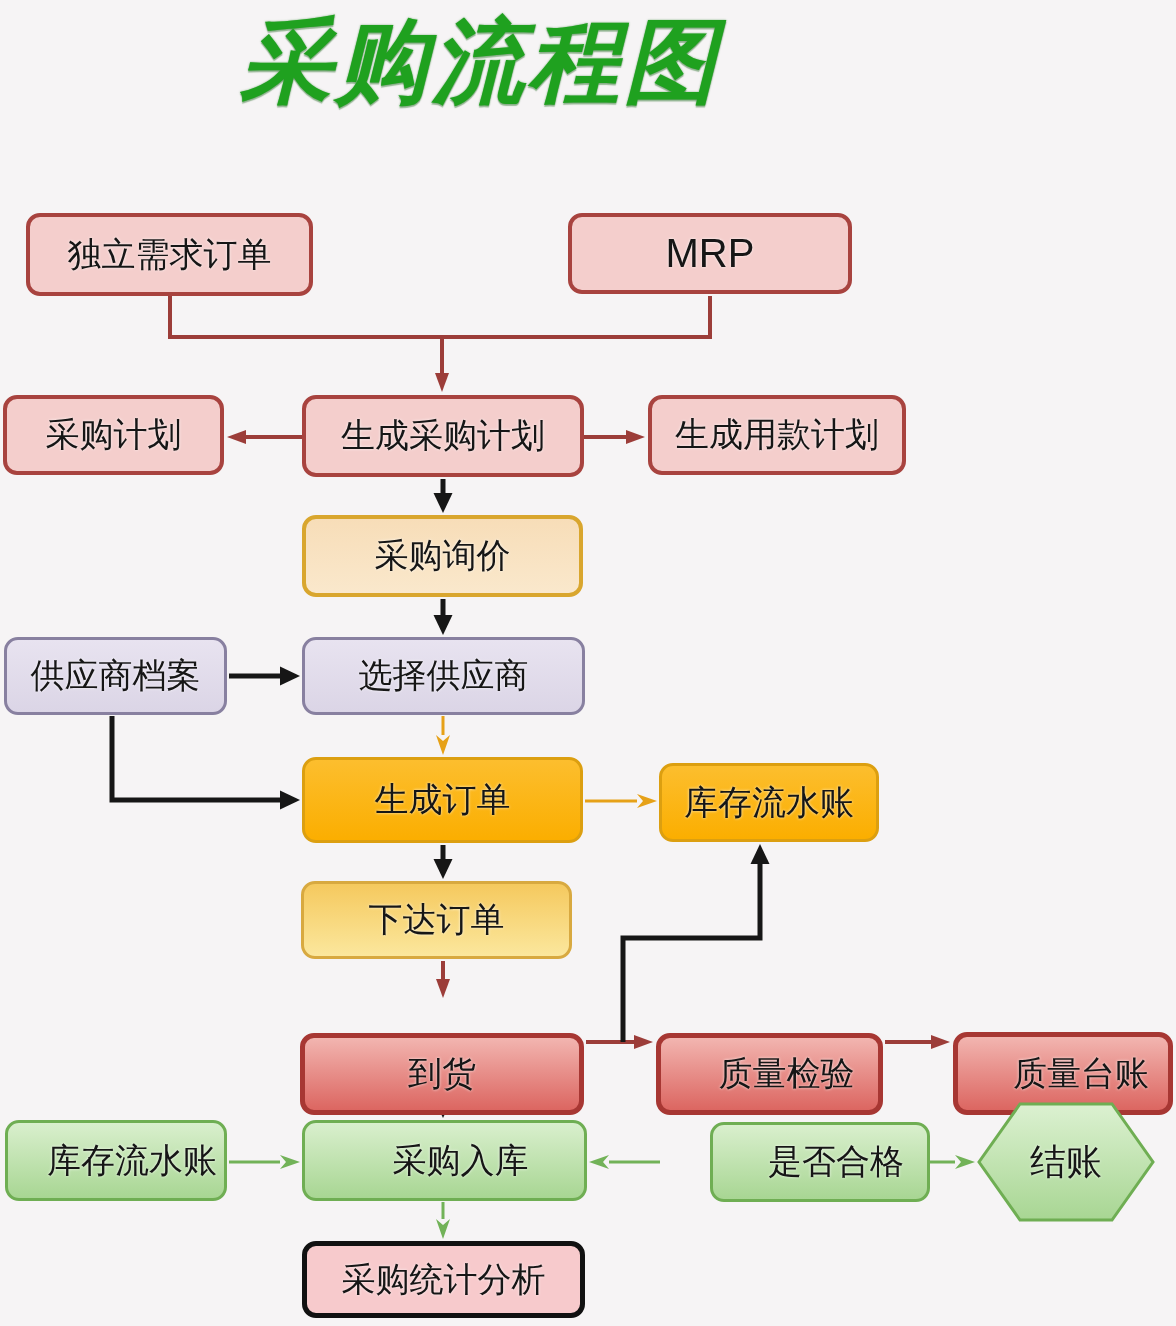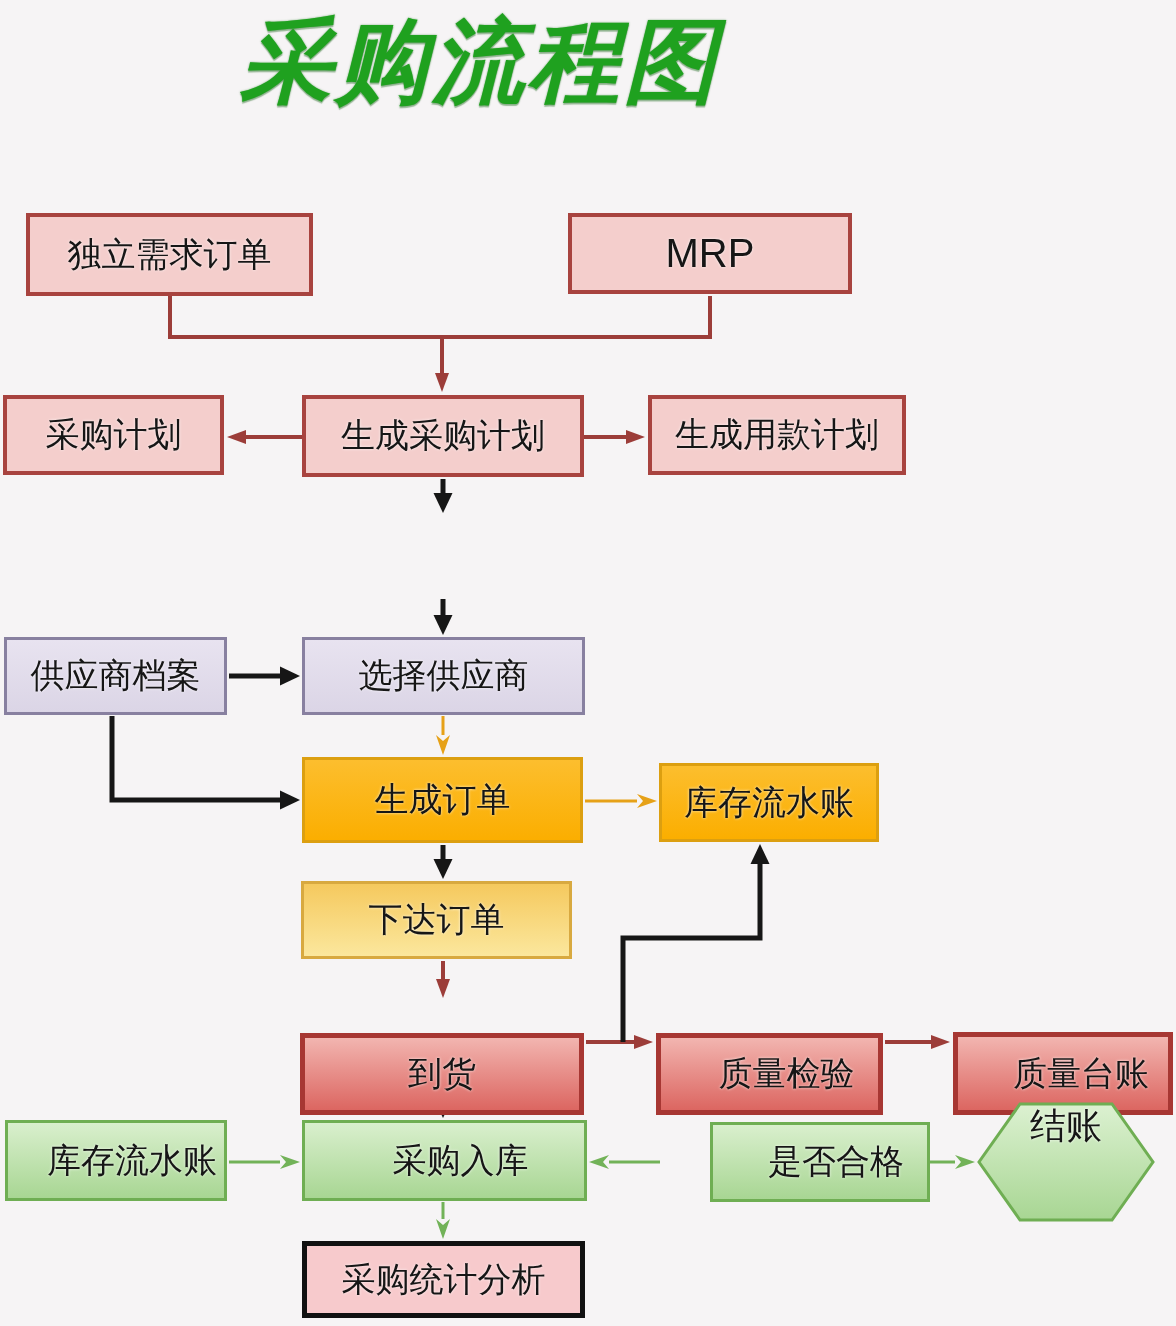--- a/index.html
+++ b/index.html
@@ -12,30 +12,31 @@
     display:flex;align-items:center;justify-content:center;
     font-size:92px;font-weight:900;color:#1FA11F;letter-spacing:4px;
     text-shadow:0 2px 1px rgba(10,90,10,.35), 0 0 2px rgba(20,120,20,.6);
     white-space:nowrap;
     font-style:italic;
   }
   .node{
     position:absolute;display:flex;align-items:center;justify-content:center;
     box-sizing:border-box;font-size:34px;color:#161616;text-align:center;
     text-shadow:0 0 3px rgba(255,255,255,.85);
+    border-radius:14px;
   }
   .pink   {background:#F4CECC;border:4px solid #A8433F;}
   .cream  {background:linear-gradient(180deg,#F7DDB8 0%,#FAE8CC 100%);border:4px solid #D9A62E;}
   .laven  {background:linear-gradient(180deg,#E8E3F0 0%,#DBD5E6 100%);border:3px solid #8880A0;}
   .amber  {background:linear-gradient(180deg,#FCBE2E 0%,#FBAE00 100%);border:3px solid #DC9F10;}
   .gold   {background:linear-gradient(180deg,#F5C95E 0%,#FBE79D 100%);border:3px solid #D8A940;}
   .redbox {background:linear-gradient(180deg,#F2B5B0 0%,#E8918C 45%,#DC6661 100%);border:5px solid #A73733;margin-top:32px;}
   .green  {background:linear-gradient(180deg,#D9EFCD 0%,#A8D693 100%);border:3px solid #6FAE53;padding-left:32px;}
   .stat   {background:#F7CACC;border:5px solid #111111;}
-  .hexwrap{position:absolute;display:flex;justify-content:center;}
+  .hexwrap{position:absolute;display:flex;align-items:center;justify-content:center;}
   .hexwrap svg{position:absolute;inset:0;}
   .hexwrap span{position:relative;font-size:36px;color:#161616;text-shadow:0 0 3px rgba(255,255,255,.85);}
   .lines{position:absolute;inset:0;pointer-events:none;}
   .lnR{stroke:#9C3D39;stroke-width:4;fill:none;}
   .lnK{stroke:#161616;stroke-width:5;fill:none;}
   .lnO{stroke:#E6A118;stroke-width:3;fill:none;}
   .lnG{stroke:#72B258;stroke-width:3;fill:none;}
 </style>
 </head>
 <body>
@@ -95,20 +96,23 @@
   </div>
 
   <div class="node pink" style="left:302px;top:395px;width:282px;height:82px;">
     <span>生成采购计划</span>
   </div>
 
   <div class="node pink" style="left:648px;top:395px;width:258px;height:80px;">
     <span>生成用款计划</span>
   </div>
 
+  <div class="node cream" style="left:302px;top:515px;width:281px;height:82px;">
+    <span>采购询价</span>
+  </div>
 
   <div class="node laven" style="left:4px;top:637px;width:223px;height:78px;">
     <span>供应商档案</span>
   </div>
 
   <div class="node laven" style="left:302px;top:637px;width:283px;height:78px;">
     <span>选择供应商</span>
   </div>
 
   <div class="node amber" style="left:302px;top:757px;width:281px;height:86px;">

